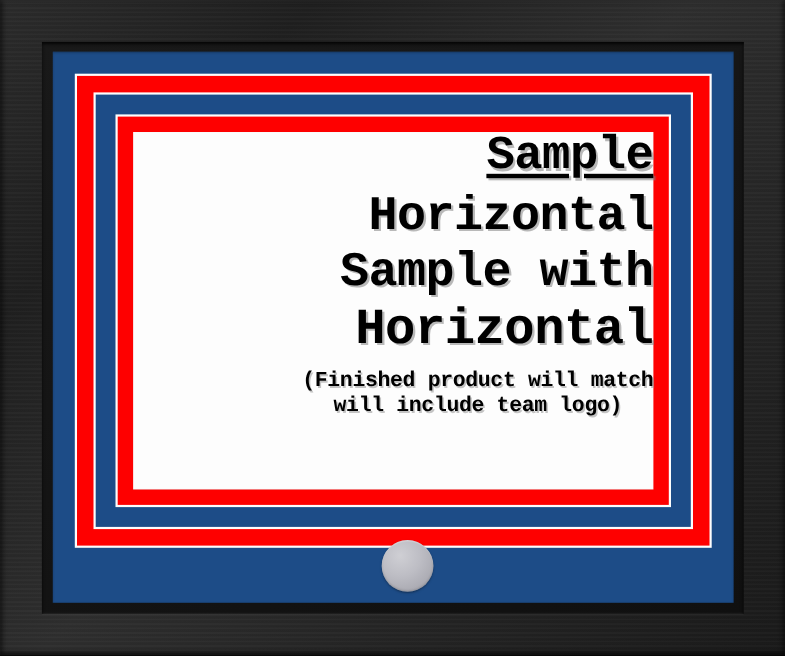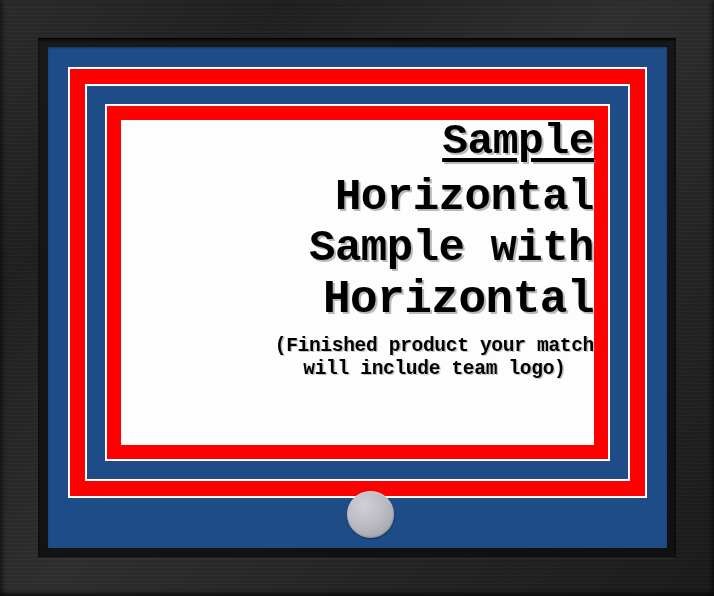--- a/index.html
+++ b/index.html
@@ -225,20 +225,20 @@
   <div id="liner-3"></div>
   <div id="mat-red-inner"></div>
 
   <div id="print">
     <div id="line-sample" class="shadowtext">Sample</div>
     <div id="line-horizontal" class="shadowtext">Horizontal</div>
     <div id="line-frame-with" class="shadowtext">Sample with</div>
     <div id="line-medallion" class="shadowtext">Horizontal</div>
 
     <div id="note">
-      <span class="nl">(Finished product your match</span>
+      <span class="nl">(Finished product will match</span>
       <span class="nl">will include team logo)</span>
     </div>
   </div>
 
   <div id="medallion"></div>
 
 </div>
 
 </body></html>

